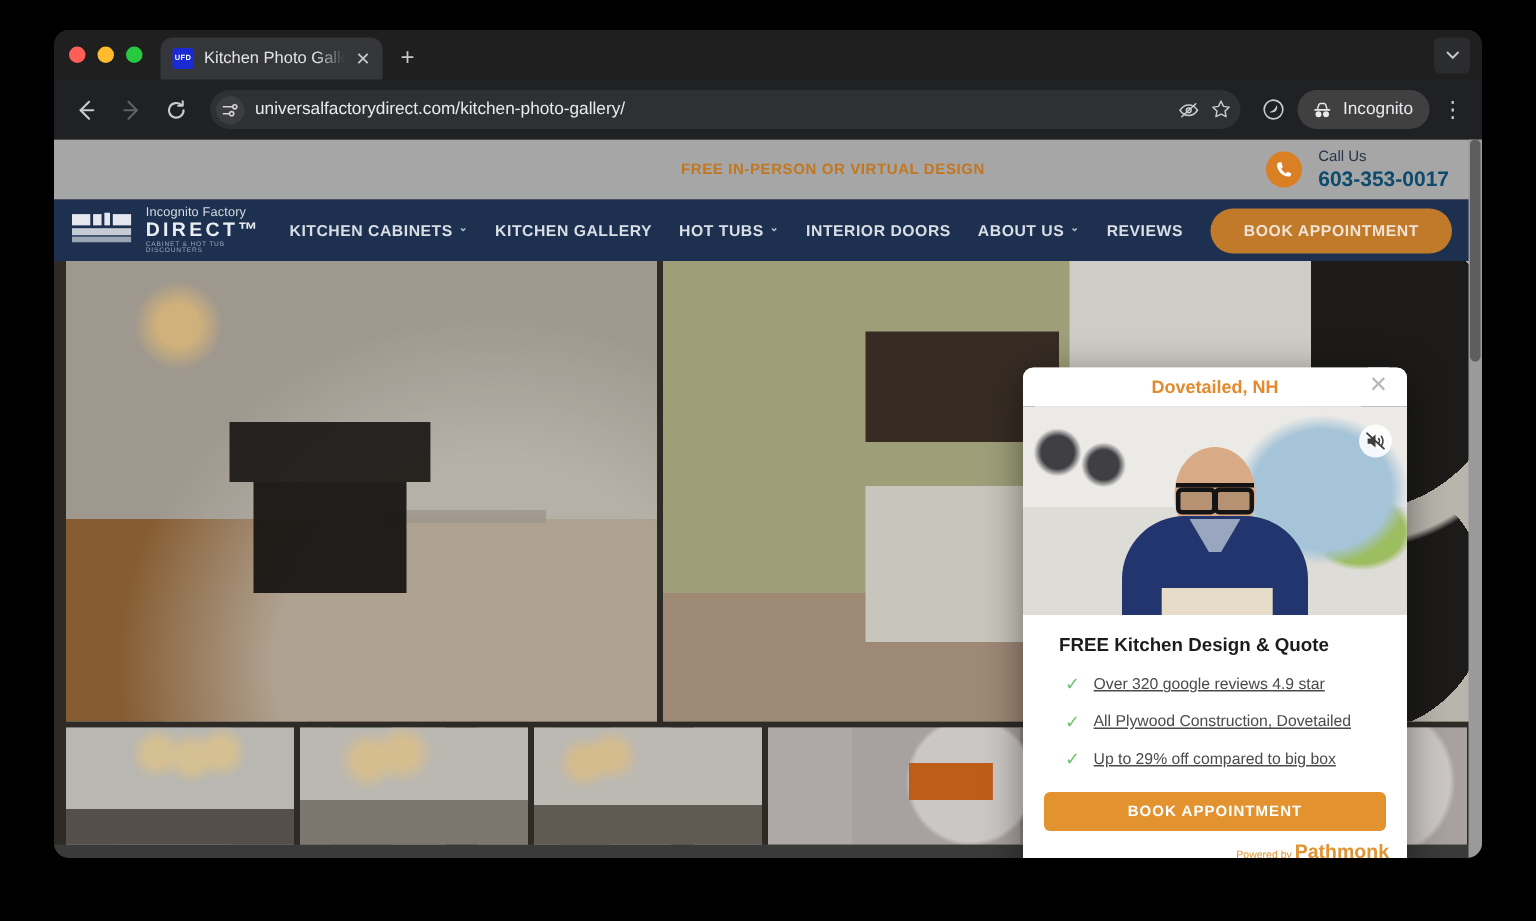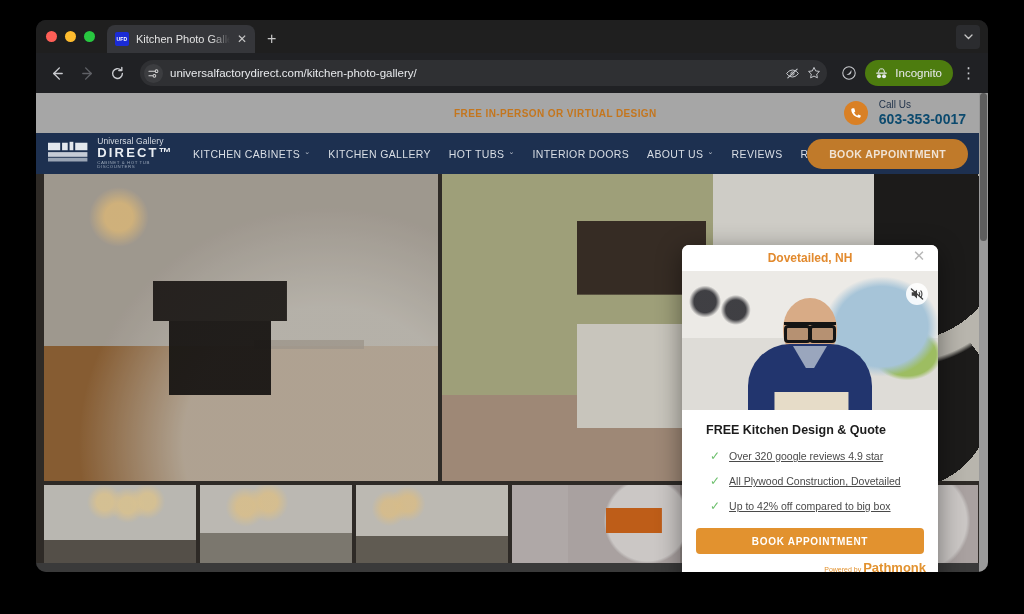--- a/index.html
+++ b/index.html
@@ -104,21 +104,21 @@
     white-space: nowrap; overflow: hidden;
   }
   .omni-icon { color: #c9cbcf; display: flex; align-items: center; flex: none; }
   .ext-btn {
     width: 24px; height: 24px; border-radius: 50%;
     display: flex; align-items: center; justify-content: center;
     color: #c9cbcf; flex: none;
   }
   #incognito-chip {
     height: 26px; border-radius: 14px;
-    background: #4d7c0f;
+    background: #404040;
     display: flex; align-items: center; gap: 6px;
     padding: 0 11px 0 9px;
     font-size: 11.5px; color: #e8eaed;
     flex: none;
   }
   .kebab { color: #c9cbcf; font-size: 15px; padding: 0 4px; letter-spacing: 0; }
 
   
   #viewport {
     position: relative;
@@ -162,21 +162,21 @@
   #logo { display: flex; align-items: center; gap: 6px; width: 136px; flex: none; }
   .logo-mark { display: block; }
   .logo-words { line-height: 1; }
   .logo-top { font-size: 8.5px; color: #d6dbe2; letter-spacing: .1px; }
   .logo-mid { font-size: 13px; color: #e9edf2; font-weight: bold; letter-spacing: 2.2px; }
   .logo-sub { font-size: 4.4px; color: #9aa7b8; letter-spacing: .55px; margin-top: 2px; }
 
   .nav-links { display: flex; align-items: center; gap: 0; flex: 1; }
   .nav-link {
     font-size: 10.5px; color: #d9dee5;
-    letter-spacing: .35px; font-weight: 400;
+    letter-spacing: .35px; font-weight: 700;
     padding: 0 9px;
     display: flex; align-items: flex-start; gap: 4px;
     white-space: nowrap;
   }
   .caret { font-size: 7px; opacity: .85; }
   #nav-cta {
     position: absolute; right: 20px;
     height: 30px; padding: 0 22px;
     background: #c07a2a;
     border-radius: 16px;
@@ -507,21 +507,21 @@
       <div id="logo">
         <svg class="logo-mark" width="46" height="26" viewBox="0 0 46 26">
           <rect x="0" y="1" width="13" height="8" fill="#e4e8ee"></rect>
           <rect x="15" y="1" width="6" height="8" fill="#e4e8ee"></rect>
           <rect x="23" y="0" width="4" height="9" fill="#e4e8ee"></rect>
           <rect x="29" y="1" width="13" height="8" fill="#e4e8ee"></rect>
           <rect x="0" y="11" width="42" height="5" fill="#c6ccd6"></rect>
           <rect x="0" y="17" width="42" height="4" fill="#9aa5b5"></rect>
         </svg>
         <div class="logo-words">
-          <div class="logo-top">Universal Gallery</div>
+          <div class="logo-top">Incognito Factory</div>
           <div class="logo-mid">DIRECT™</div>
           <div class="logo-sub">CABINET &amp; HOT TUB DISCOUNTERS</div>
         </div>
       </div>
 
       <div class="nav-links">
         <a class="nav-link">
           <span>KITCHEN CABINETS</span>
           <span class="caret">⌄</span>
         </a>
@@ -614,21 +614,21 @@
         <div class="benefit">
           <span class="check">✓</span>
           <span class="benefit-text">Over 320 google reviews 4.9 star</span>
         </div>
         <div class="benefit">
           <span class="check">✓</span>
           <span class="benefit-text">All Plywood Construction, Dovetailed</span>
         </div>
         <div class="benefit">
           <span class="check">✓</span>
-          <span class="benefit-text">Up to 42% off compared to big box</span>
+          <span class="benefit-text">Up to 29% off compared to big box</span>
         </div>
       </div>
 
       <div id="popup-cta">BOOK APPOINTMENT</div>
 
       <div id="popup-powered">
         <span>Powered by </span><b>Pathmonk</b>
       </div>
     </div>
 

